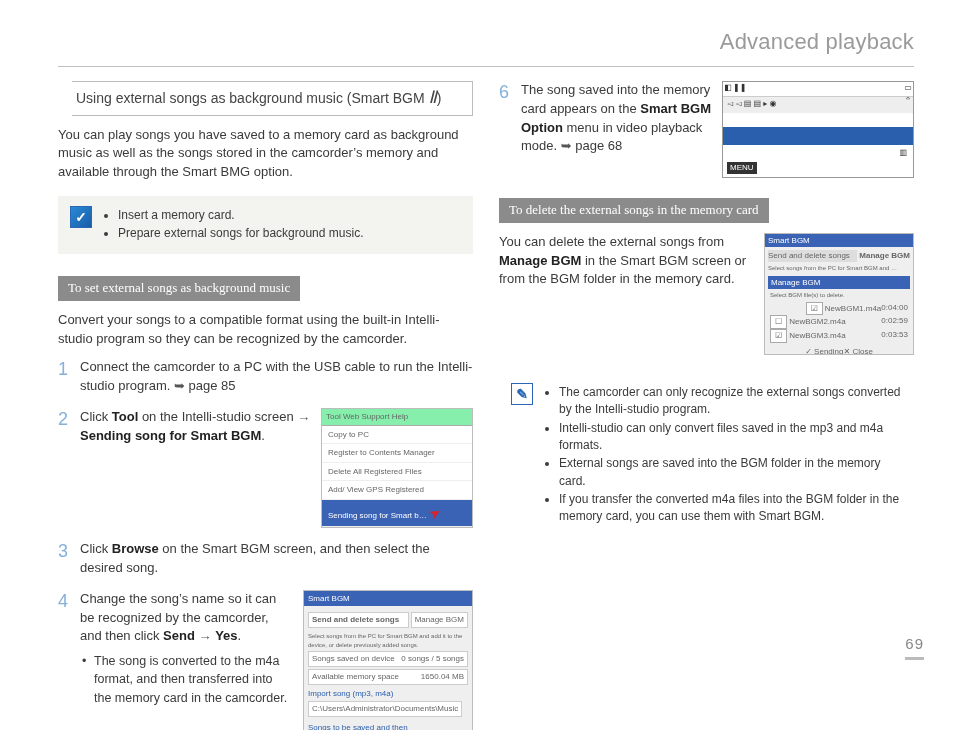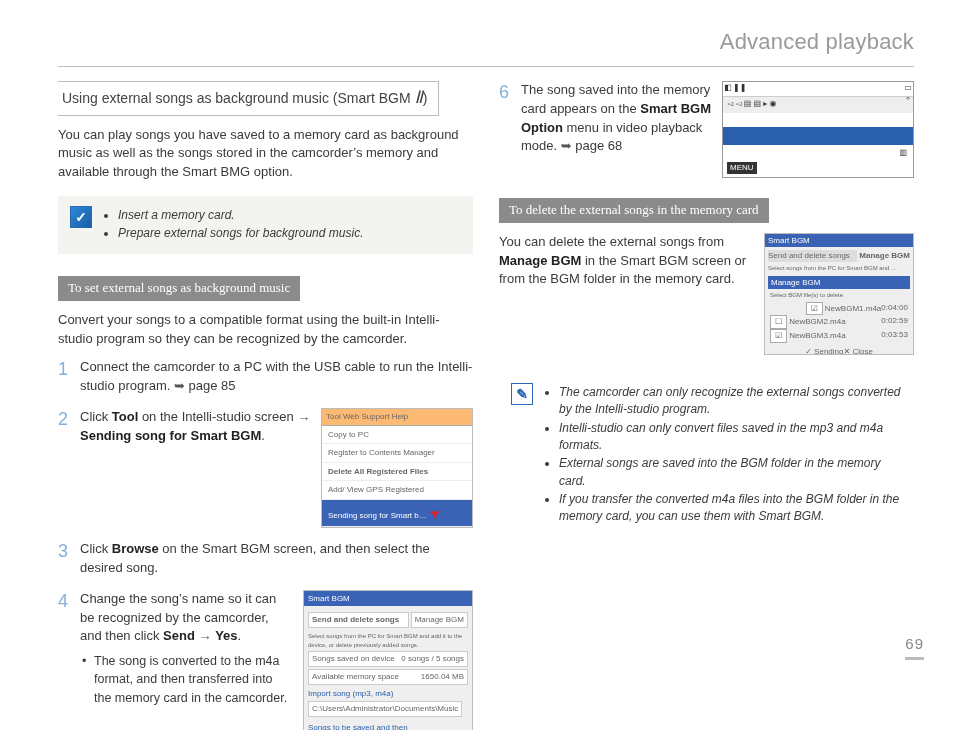--- a/index.html
+++ b/index.html
@@ -20,41 +20,41 @@
     font-size:22px;
     color:#9a9a9a;
     font-weight:400;
     margin:0 0 8px 0;
     letter-spacing:.2px;
   }
   .rule{border-top:1.5px solid #bfbfbf;margin-bottom:14px;}
   .cols{display:flex;gap:26px;}
   .col{flex:1;min-width:0;}
   .section-head{
-    display:flex;align-items:flex-start;margin-bottom:10px;flex-direction:column;
+    display:flex;align-items:center;margin-bottom:10px;
   }
   .section-head .bar{width:6px;background:#7a7a7a;margin-right:8px;}
   .section-head .txt{
     border:1px solid #bcbcbc;border-left:none;padding:4px 10px 4px 4px;
     font-size:14px;color:#444;flex:1;
   }
   .roman-icon{font-style:italic;font-family:'Times New Roman',serif;font-size:17px;color:#444;}
   p{margin:0 0 10px 0;}
   .note{
     background:#f3f4ef;display:flex;align-items:flex-start;
     padding:10px 12px;margin:14px 0 18px 0;
   }
   .note-icon{
     width:20px;height:20px;flex-shrink:0;margin-right:10px;
     border:1.5px solid #2a68b5;display:flex;align-items:center;justify-content:center;
     font-size:14px;font-weight:bold;
   }
   .note-icon.check{color:#fff;background:linear-gradient(135deg,#2a8ad6,#1a5ca8);}
   .note-icon.info{color:#2a68b5;background:#fff;}
-  .note ul{margin:0;padding-left:16px;font-style:italic;}
+  .note ul{margin:0;padding-left:16px;}
   .note li{margin:1px 0;font-size:12px;}
   .sub-head{
     display:inline-block;background:#8b8b8b;color:#fff;
     padding:3px 10px;font-size:13px;margin:4px 0 10px 0;font-family:Liberation Serif, serif;
   }
   ol.steps{list-style:none;margin:0;padding:0;counter-reset:step;}
   ol.steps>li{
     counter-increment:step;position:relative;padding-left:22px;margin-bottom:12px;
   }
   ol.steps>li::before{
@@ -64,21 +64,21 @@
   ul.dash{list-style:none;margin:6px 0 0 0;padding:0;}
   ul.dash>li{position:relative;padding-left:14px;margin-bottom:4px;font-size:12.5px;}
   ul.dash>li::before{content:"•";position:absolute;left:2px;top:0;}
   .step-row{display:flex;align-items:flex-start;gap:10px;}
   .step-row .step-text{flex:1;}
   .img-box{
     flex-shrink:0;border:1px solid #bcbcbc;background:#f5f5f5;
     font-size:8px;color:#666;position:relative;overflow:hidden;
   }
   .img-menu{width:150px;height:118px;}
-  .img-menu .mhead{background:#fdba74;padding:2px 4px;border-bottom:1px solid #aaa;}
+  .img-menu .mhead{background:#86efac;padding:2px 4px;border-bottom:1px solid #aaa;}
   .img-menu .mi{padding:3px 6px;border-bottom:1px solid #eee;background:#fff;}
   .img-menu .mi.hl{background:#3a62b5;color:#fff;}
   .img-dialog{width:168px;height:170px;}
   .img-dialog .dhead{background:#3a62b5;color:#fff;padding:2px 4px;}
   .img-dialog .dbody{padding:4px;background:#efefef;height:100%;}
   .img-dialog .drow{background:#fff;border:1px solid #ccc;margin:2px 0;padding:1px 3px;}
   .redptr{display:inline-block;color:#d8232a;font-size:14px;transform:rotate(-30deg);}
   .arrow{color:#555;}
   .pagenum{
     position:absolute;right:30px;bottom:70px;color:#888;font-size:15px;
@@ -135,21 +135,21 @@
 
       <li>
         <div class="step-row">
           <div class="step-text">
             <span>Click </span><b>Tool</b><span> on the Intelli-studio screen </span><span class="arrow">→</span><b> Sending song for Smart BGM</b><span>.</span>
           </div>
           <div class="img-box img-menu">
             <div class="mhead">Tool   Web Support   Help</div>
             <div class="mi">Copy to PC</div>
             <div class="mi">Register to Contents Manager</div>
-            <div class="mi" style="font-weight:bold">Delete All Registered Files</div>
+            <div class="mi" style="font-weight:normal">Delete All Registered Files</div>
             <div class="mi">Add/ View GPS Registered</div>
             <div class="mi hl"><span>Sending song for Smart b…</span> <span class="redptr">➤</span></div>
             <div class="mi">Web sharing</div>
 
           </div>
         </div>
       </li>
 
       <li>
         <span>Click </span><b>Browse</b><span> on the Smart BGM screen, and then select the desired song.</span>

